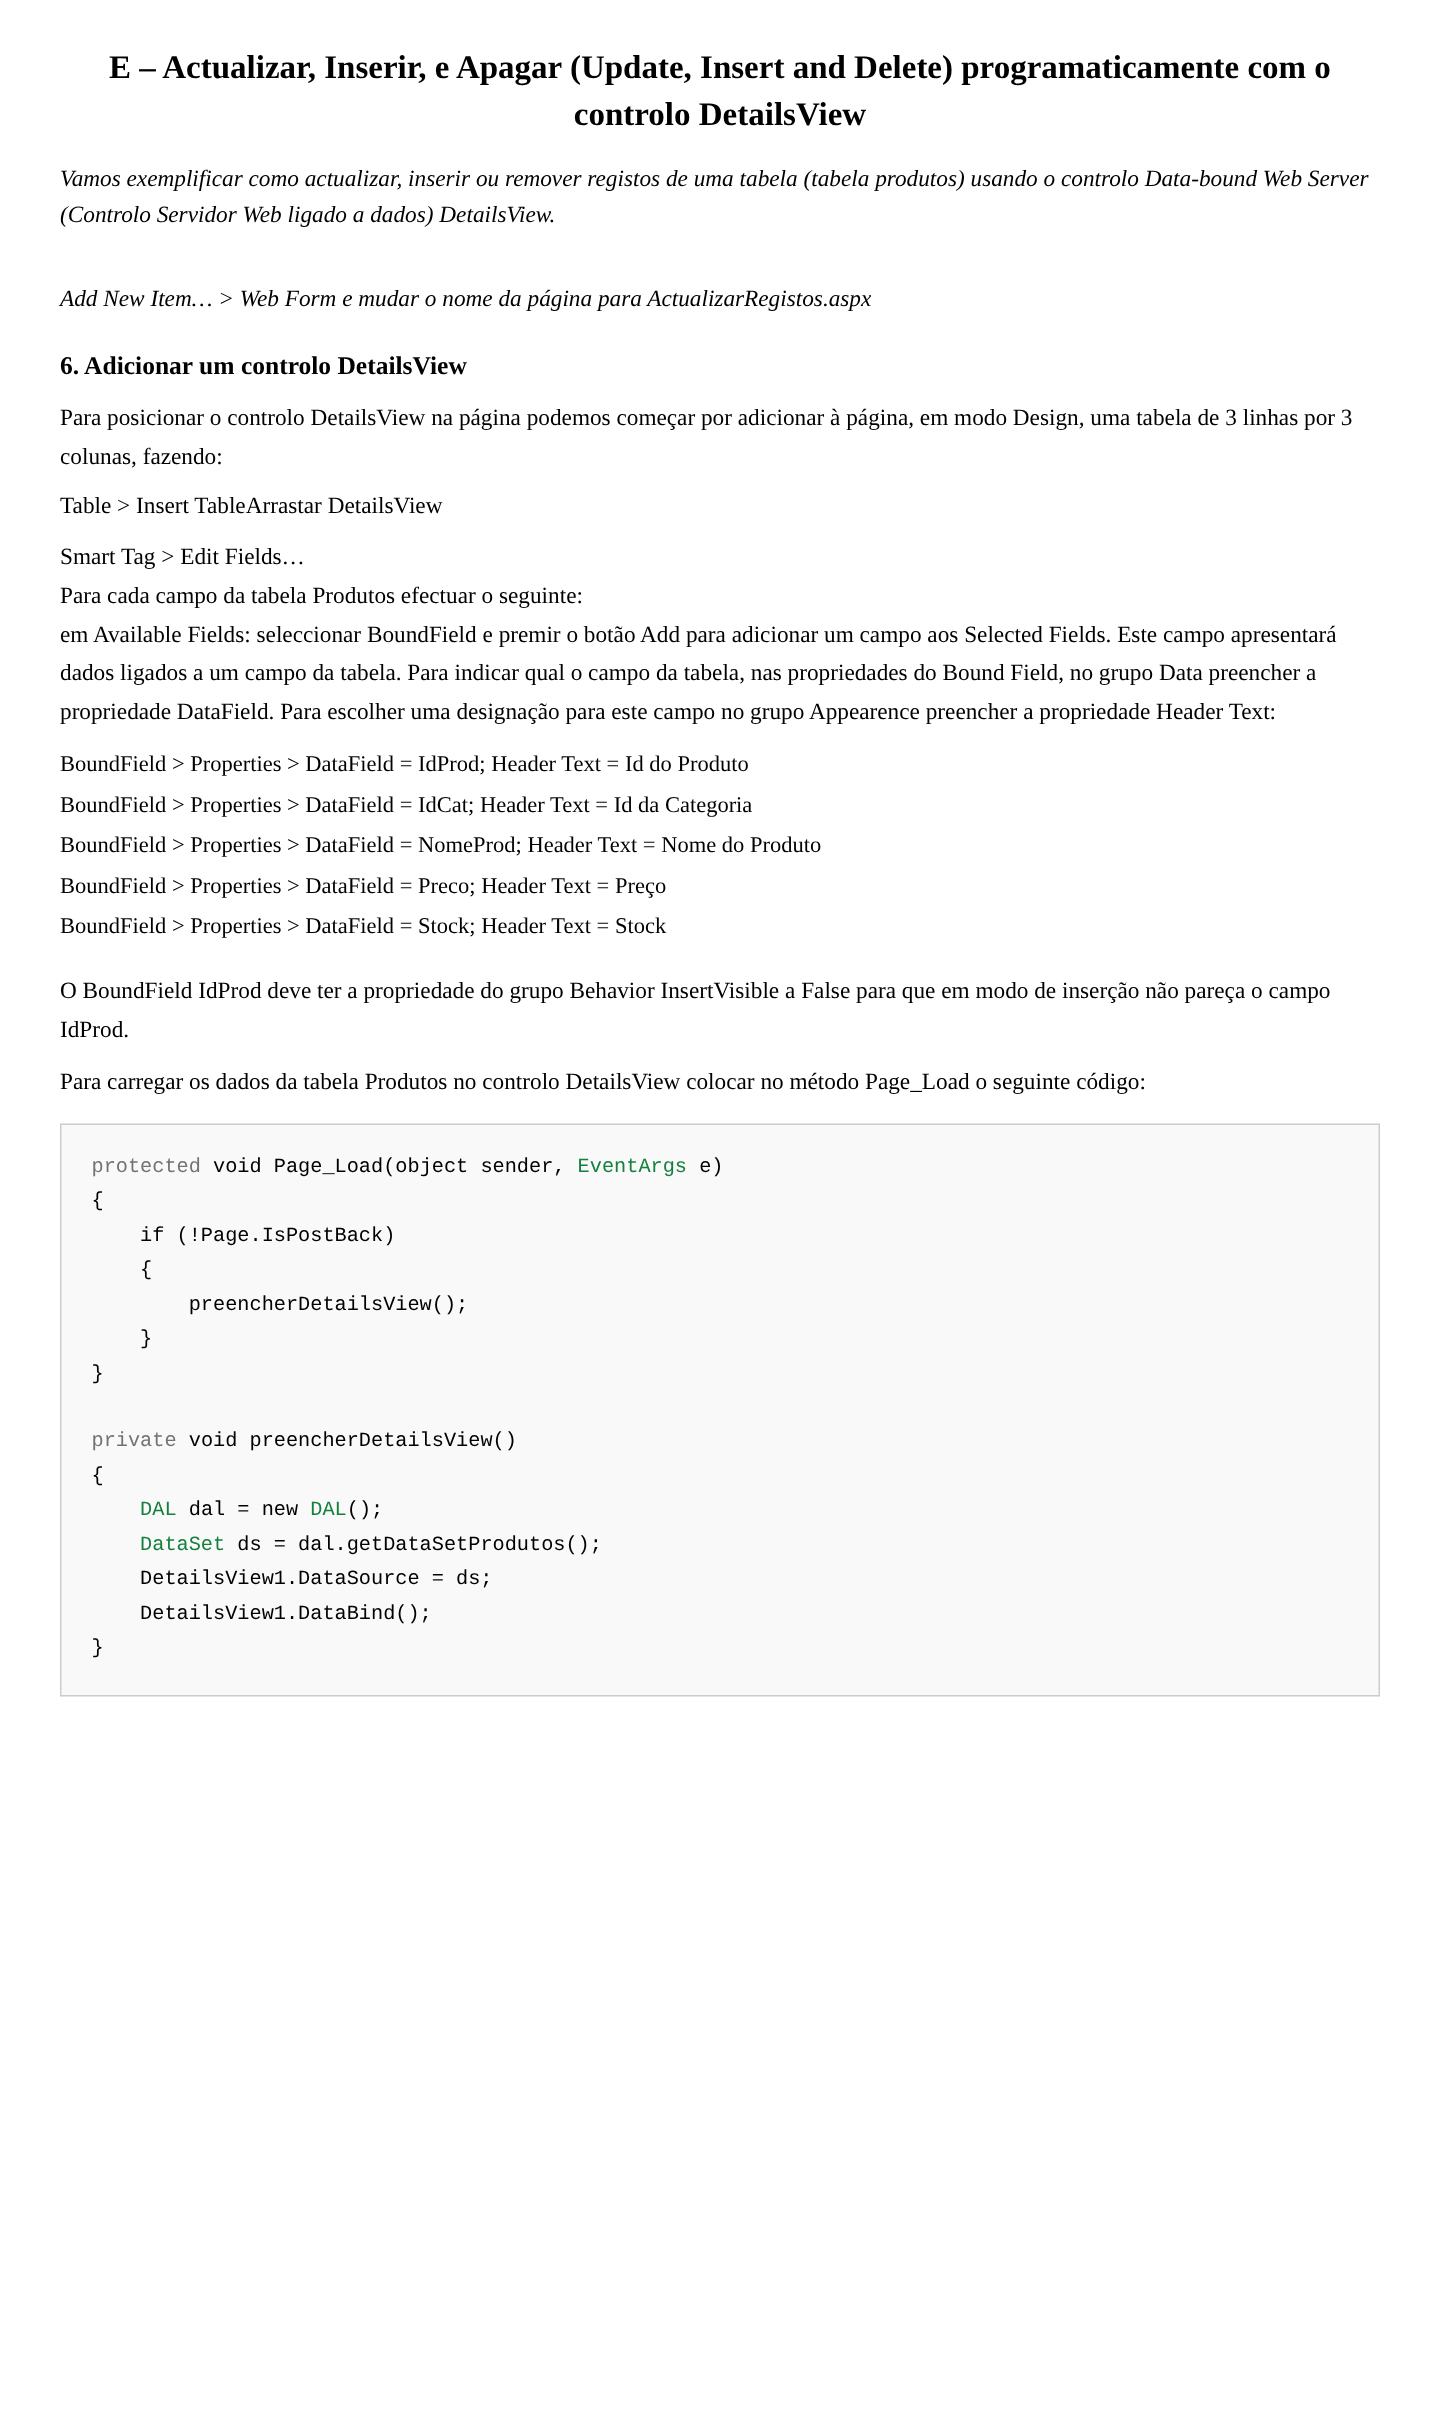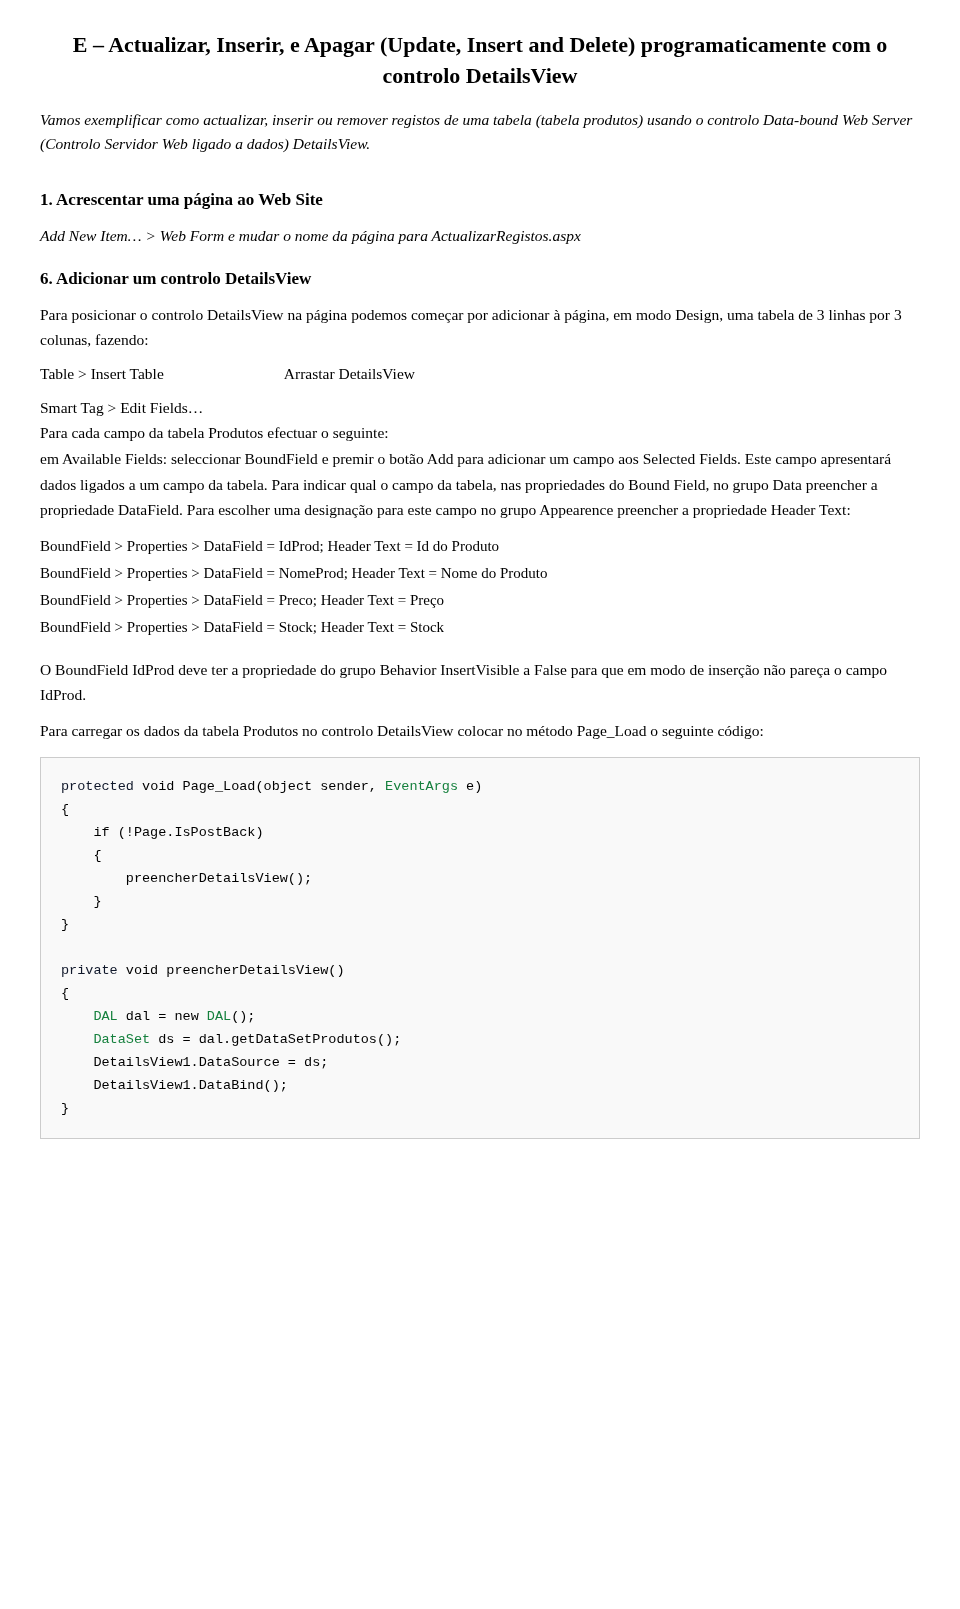--- a/index.html
+++ b/index.html
@@ -37,21 +37,20 @@
       font-size: 15.5px;
       line-height: 1.65;
       margin-bottom: 10px;
     }
     .italic-text {
       font-style: italic;
     }
     .table-insert-row {
       display: flex;
       align-items: center;
-      gap: 120px;
       margin: 12px 0 12px 0;
       font-size: 15.5px;
       text-align: right;
     }
     .table-insert-left {
       font-size: 15.5px;
     }
     .table-insert-right {
       font-size: 15.5px;
     }
@@ -65,51 +64,51 @@
     .code-block {
       background: #f9f9f9;
       border: 1px solid #ccc;
       padding: 18px 20px;
       font-family: 'Courier New', Courier, monospace;
       font-size: 13.5px;
       line-height: 1.7;
       margin-top: 14px;
       white-space: pre;
     }
-    .kw-blue { color: #0f172a; font-family: Liberation Mono, monospace; }
+    .kw-blue { color: #737373; font-family: Liberation Mono, monospace; }
     .kw-teal { color: #15803d; }
     .kw-black { color: #000; }
   </style>
 </head>
 <body>
 
 <h1 class="page-title">E – Actualizar, Inserir, e Apagar (Update, Insert and Delete) programaticamente com o controlo DetailsView</h1>
 
 <p class="intro-text">Vamos exemplificar como actualizar, inserir ou remover registos de uma tabela (tabela produtos) usando o controlo Data-bound Web Server (Controlo Servidor Web ligado a dados) DetailsView.</p>
 
 <div class="section-block">
-  <h2 class="section-heading">1.  Acrescentar uma página ao Web Site</h2>
   <p class="body-text italic-text">Add New Item… &gt; Web Form e mudar o nome da página para ActualizarRegistos.aspx</p>
 </div>
 
 <div class="section-block">
   <h2 class="section-heading">6.  Adicionar um controlo DetailsView</h2>
   <p class="body-text">Para posicionar o controlo DetailsView na página podemos começar por adicionar à página, em modo Design, uma tabela de 3 linhas por 3 colunas, fazendo:</p>
 
   <div class="table-insert-row">
     <span class="table-insert-left">Table &gt; Insert Table</span>
     <span class="table-insert-right">Arrastar DetailsView</span>
   </div>
 
   <p class="body-text" style="white-space: pre-line;">Smart Tag &gt; Edit Fields…
 Para cada campo da tabela Produtos efectuar o seguinte:
 em Available Fields: seleccionar BoundField e premir o botão Add para adicionar um campo aos Selected Fields. Este campo apresentará dados ligados a um campo da tabela. Para indicar qual o campo da tabela, nas propriedades do Bound Field, no grupo Data preencher a propriedade DataField. Para escolher uma designação para este campo no grupo Appearence preencher a propriedade Header Text:</p>
 
   <div class="boundfield-list">
     <p class="boundfield-item">BoundField &gt; Properties &gt; DataField = IdProd;   Header Text = Id do Produto</p>
+    <p class="boundfield-item">BoundField &gt; Properties &gt; DataField = IdCat;    Header Text = Id da Categoria</p>
     <p class="boundfield-item">BoundField &gt; Properties &gt; DataField = NomeProd; Header Text = Nome do Produto</p>
     <p class="boundfield-item">BoundField &gt; Properties &gt; DataField = Preco;    Header Text = Preço</p>
     <p class="boundfield-item">BoundField &gt; Properties &gt; DataField = Stock;    Header Text = Stock</p>
   </div>
 
   <p class="body-text">O BoundField IdProd deve ter a propriedade do grupo Behavior InsertVisible a False para que em modo de inserção não pareça o campo IdProd.</p>
 
   <p class="body-text">Para carregar os dados da tabela Produtos no controlo DetailsView colocar no método Page_Load o seguinte código:</p>
 
   <div class="code-block"><span class="kw-blue">protected</span> <span class="kw-black">void Page_Load(object sender, </span><span class="kw-teal">EventArgs</span><span class="kw-black"> e)

